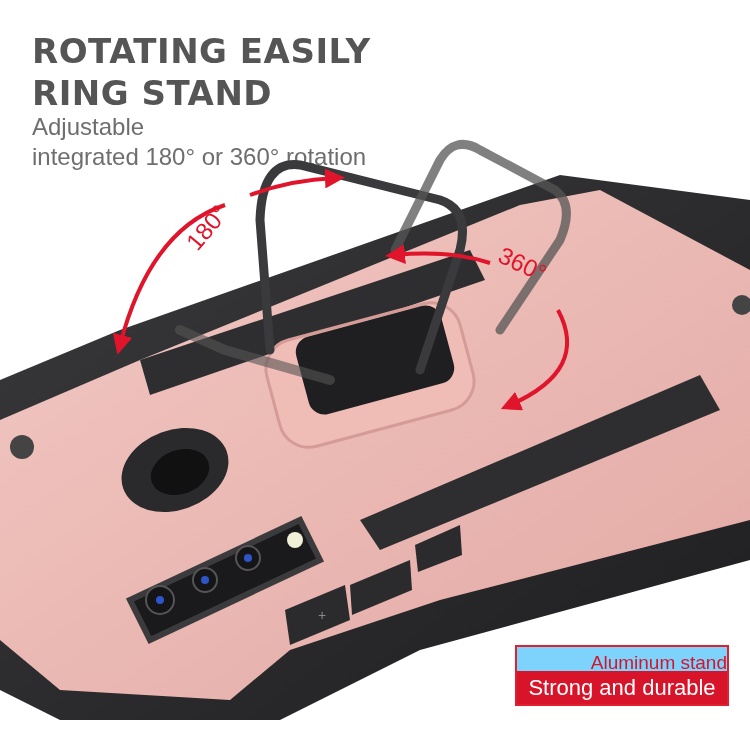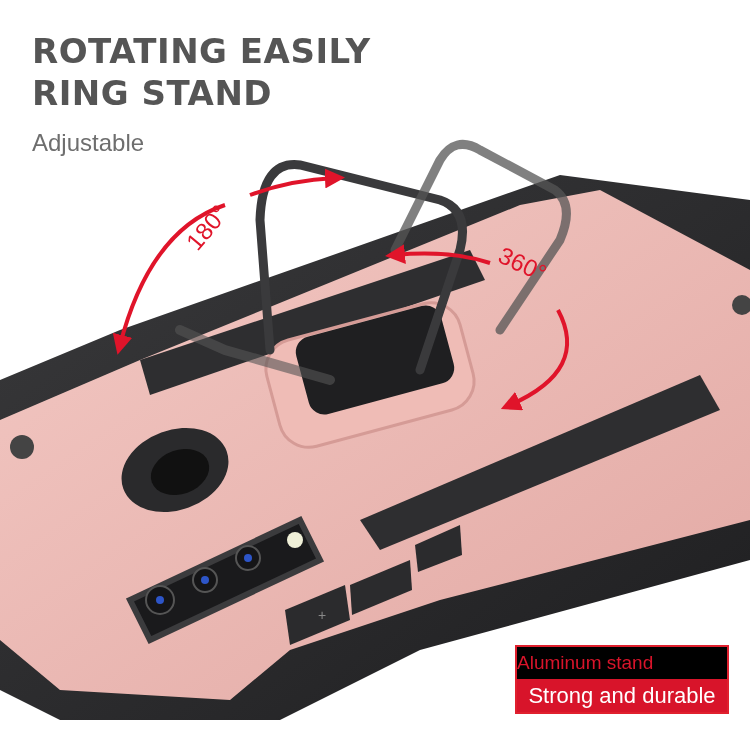--- a/index.html
+++ b/index.html
@@ -1,33 +1,34 @@
 <!DOCTYPE html>
 <html><head>
 <meta charset="utf-8">
 <style>
   html, body { margin:0; padding:0; }
   body { width:750px; height:750px; background:#ffffff; position:relative; overflow:hidden; font-family:"Liberation Sans", sans-serif; }
   .headline { position:absolute; left:32px; top:30px; color:#555555; font-family:"DejaVu Sans", sans-serif; font-weight:bold; font-size:34px; line-height:42px; letter-spacing:0.5px; }
-  .sub { position:absolute; left:32px; top:112px; color:#6e6e6e; font-size:24px; line-height:30px;margin-top:16px; }
+  .sub { position:absolute; left:32px; top:112px; color:#6e6e6e; font-size:24px; line-height:30px; }
   .scene { position:absolute; left:0; top:0; width:750px; height:750px; }
   .badge { position:absolute; left:515px; top:645px; width:214px; border:2px solid #e0202e; box-sizing:border-box; }
-  .badge-top { height:32px; line-height:32px; text-align:left; color:#d8142a; font-size:19px; background:#000000; }
+  .badge-top { height:24px; line-height:32px; text-align:right; color:#d8142a; font-size:19px; background:#7dd3fc; }
   .badge-bottom { height:33px; line-height:33px; text-align:center; color:#ffffff; font-size:22px; background:#d8142a; }
 </style>
 </head>
 <body>
 
 <div class="headline">
   <div>ROTATING EASILY</div>
   <div>RING STAND</div>
 </div>
 
 <div class="sub">
   <div>Adjustable</div>
+  <div>integrated 180° or 360° rotation</div>
 </div>
 
 <svg class="scene" viewBox="0 0 750 750" xmlns="http://www.w3.org/2000/svg">
   <defs>
     <linearGradient id="pink" x1="0" y1="0" x2="1" y2="1">
       <stop offset="0" stop-color="#f3c9c4"></stop>
       <stop offset="1" stop-color="#e2a8a3"></stop>
     </linearGradient>
     <linearGradient id="dark" x1="0" y1="0" x2="1" y2="1">
       <stop offset="0" stop-color="#3a3a3c"></stop>

